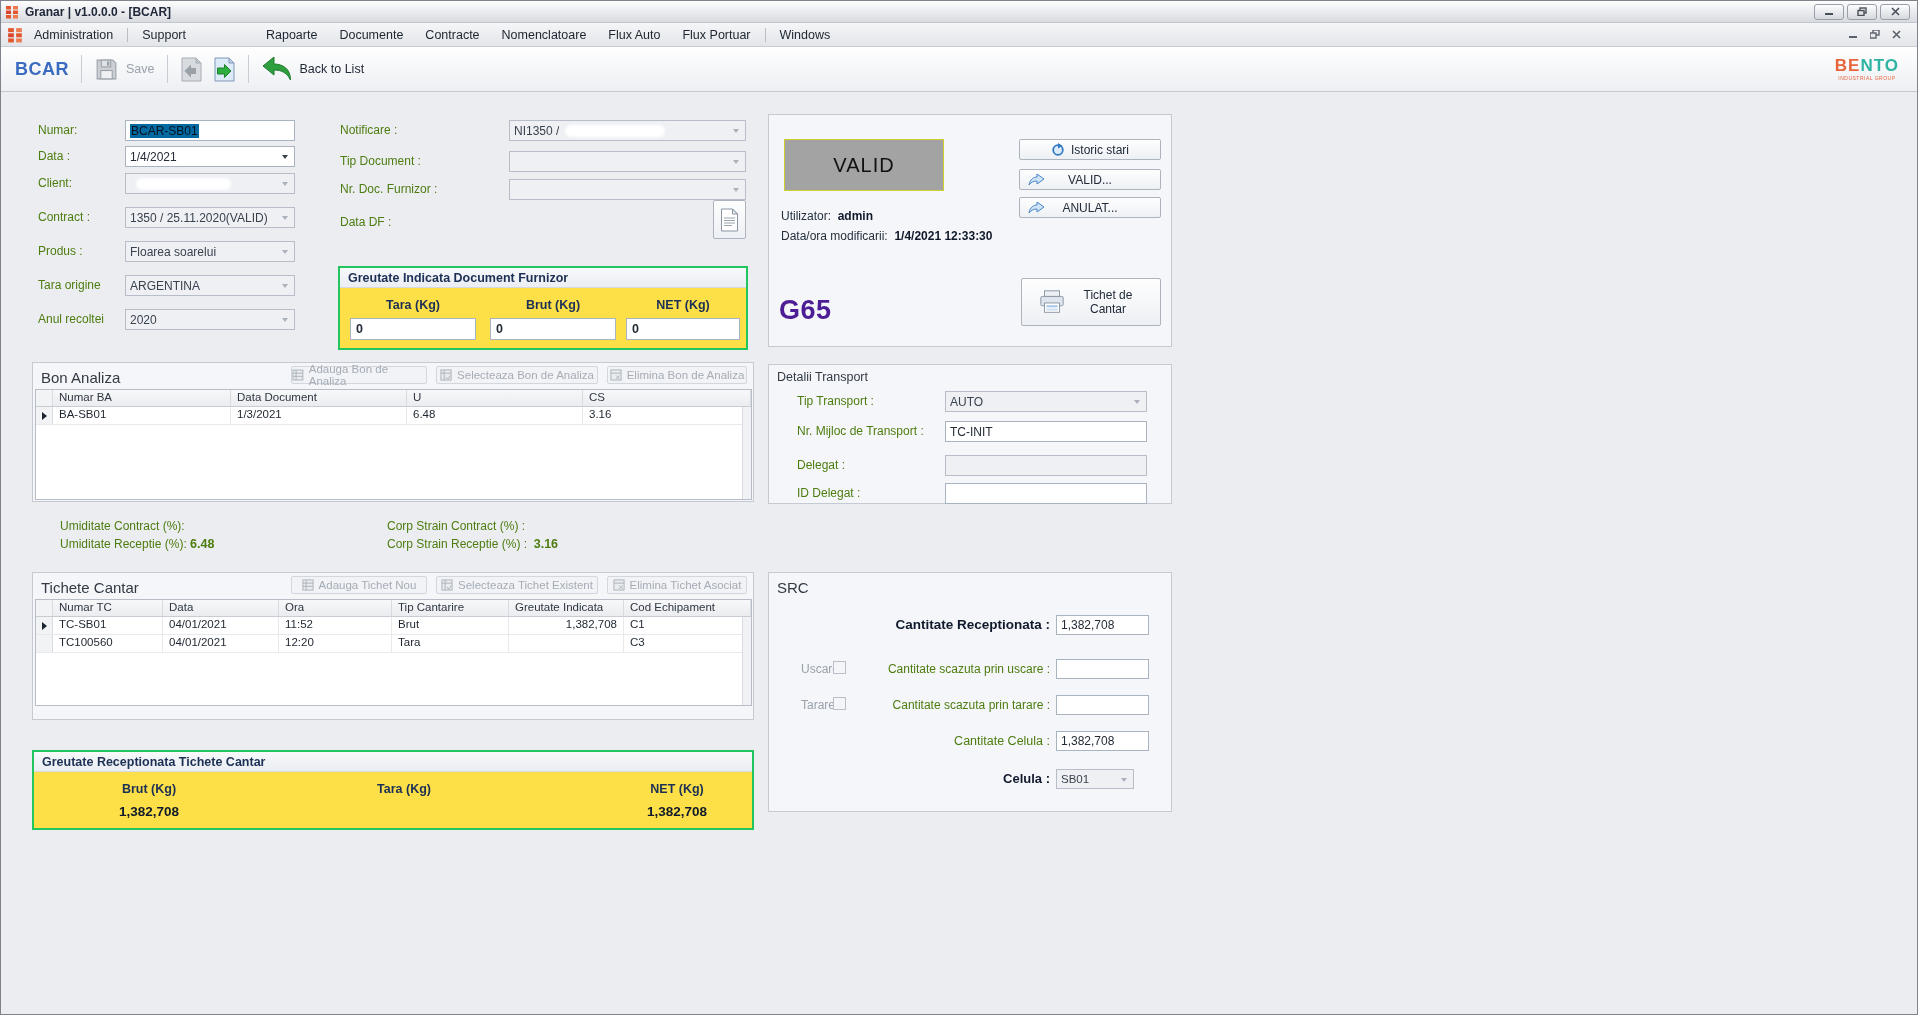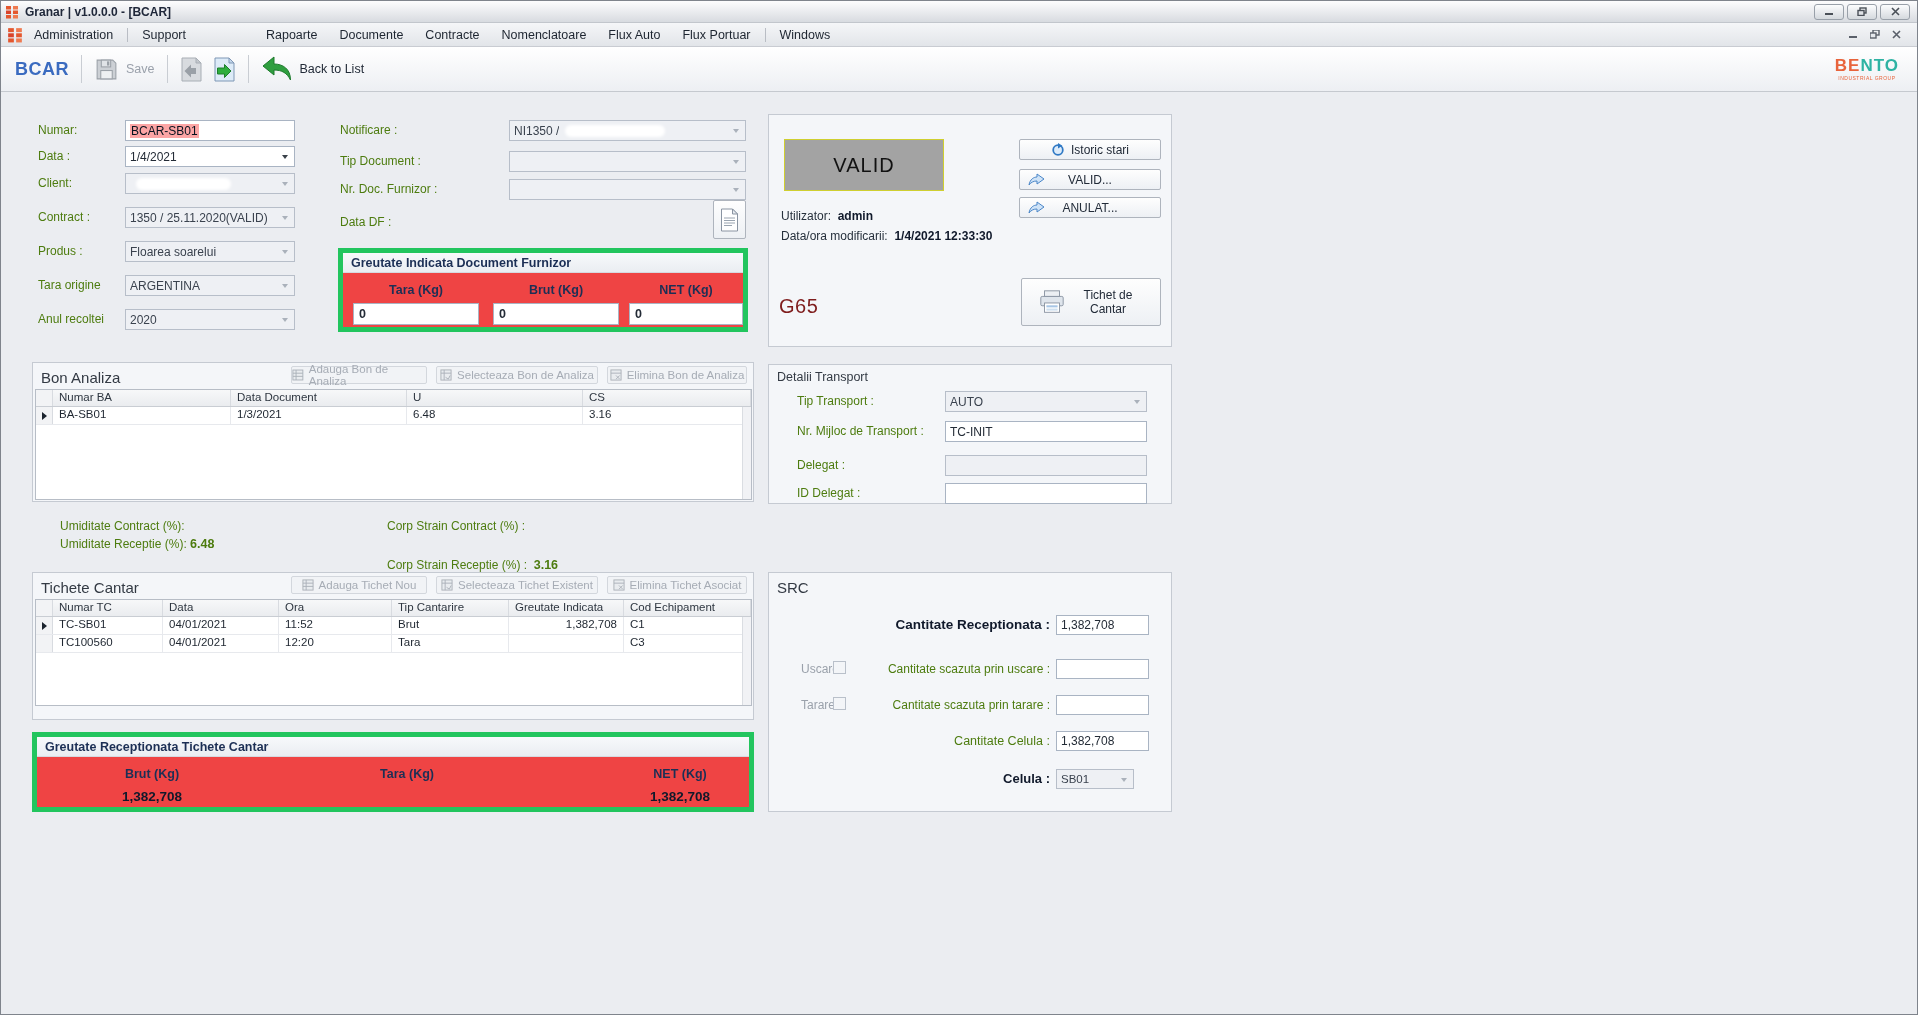--- a/index.html
+++ b/index.html
@@ -59,26 +59,26 @@
   }
   .field .val { white-space:nowrap; overflow:hidden; }
   .field.disabled { background:#eef0f4; border-color:#b7bec9; color:#3a424e; }
   .combo { justify-content:flex-start; }
   .caret {
     position:absolute; right:6px; top:8px; width:0; height:0;
     border-left:3.5px solid transparent; border-right:3.5px solid transparent;
     border-top:4px solid #3a4149;
   }
   .combo.disabled .caret { border-top-color:#aab1bb; }
-  .sel-text { background:#fca5a5; color:#06121f; padding:0 1px; }
+  .sel-text { background:#0369a1; color:#06121f; padding:0 1px; }
   .redact { display:inline-block; height:12px; background:#ffffff; border-radius:6px; filter:blur(1.5px); margin-left:6px; }
   .panel { position:absolute; background:#f4f6f9; border:1px solid #c5cad2; }
   .panel-title-lg { font-size:15px; color:#333a44; }
   .panel-title-sm { font-size:12.5px; color:#333a44; }
-  .groupbox { position:absolute; background:#ef4444; border:5px solid #22c55e; }
+  .groupbox { position:absolute; background:#fde047; border:2px solid #22c55e;margin-top:18px; }
   .groupbox .gb-head {
     height:20px; display:flex; align-items:center; padding:0 8px;
     background:linear-gradient(#f7f9fb,#eaedf2); border-bottom:1px solid #d6dae0;
     font-size:12.5px; font-weight:bold; color:#1c2f55;
   }
   .col-head { font-size:12.5px; font-weight:bold; color:#1c2f55; text-align:center; position:absolute; }
   .num-input { position:absolute; height:22px; border:1px solid #a9b4c3; background:#fff;
     font-size:12.5px; font-weight:bold; display:flex; align-items:center; padding:0 5px; }
   
   .valid-box {
@@ -90,21 +90,21 @@
     position:absolute; background:linear-gradient(#fefefe,#edf0f4);
     border:1px solid #aeb4bd; border-radius:2px;
     display:flex; align-items:center; justify-content:center; gap:6px;
     font-size:12px; color:#222b38; cursor:default;
   }
   .btn-disabled {
     position:absolute; background:#f1f3f6; border:1px solid #d3d7dd; border-radius:2px;
     display:flex; align-items:center; justify-content:center; gap:5px;
     font-size:11.5px; color:#a6acb5;
   }
-  .big-code { position:absolute; font-size:20px; font-weight:normal; color:#7f1d1d; letter-spacing:.5px; }
+  .big-code { position:absolute; font-size:27px; font-weight:bold; color:#4c1d95; letter-spacing:.5px; }
   .info-line { position:absolute; font-size:12px; color:#26303c; white-space:nowrap; }
   .info-line b { color:#10192b; }
   
   .dgrid { position:absolute; background:#fff; border:1px solid #b7bdc6; }
   .thead { display:flex; height:17px; background:linear-gradient(#f7f8f9,#eaecef); border-bottom:1px solid #c9cdd3; }
   .th { font-size:11.5px; color:#2e3640; padding:1px 6px; border-right:1px solid #d8dbe0; overflow:hidden; white-space:nowrap; }
   .trow { display:flex; height:18px; border-bottom:1px solid #e7e9ed; background:#fff; }
   .td { font-size:11.5px; color:#1e2630; padding:1px 6px; border-right:1px solid #e7e9ed; overflow:hidden; white-space:nowrap; }
   .td.num { text-align:right; justify-content:flex-end; }
   .selcell { width:17px; background:#f2f3f5; border-right:1px solid #d8dbe0; display:flex; align-items:center; justify-content:center; }
@@ -393,21 +393,21 @@
 
     <span class="lbl abs" style="left:58px;top:426px;">
       <span>Umiditate Contract (%):</span> <b></b>
     </span>
     <span class="lbl abs" style="left:58px;top:444px;">
       <span>Umiditate Receptie (%):</span> <b style="font-size:12.5px;">6.48</b>
     </span>
     <span class="lbl abs" style="left:385px;top:426px;">
       <span>Corp Strain Contract (%) :</span> <b></b>
     </span>
-    <span class="lbl abs" style="left:385px;top:465px;">
+    <span class="lbl abs" style="left:385px;top:444px;">
       <span>Corp Strain Receptie (%) :</span>&nbsp; <b style="font-size:12.5px;">3.16</b>
     </span>
 
     <div class="panel" style="left:766px;top:271px;width:404px;height:140px;">
       <div class="panel-title-sm abs" style="left:8px;top:5px;">Detalii Transport</div>
       <span class="lbl abs" style="left:28px;top:29px;">Tip Transport :</span>
       <div class="field combo disabled" style="left:176px;top:26px;width:202px;">
         <span class="val">AUTO</span>
         <span class="caret"></span>
       </div>

